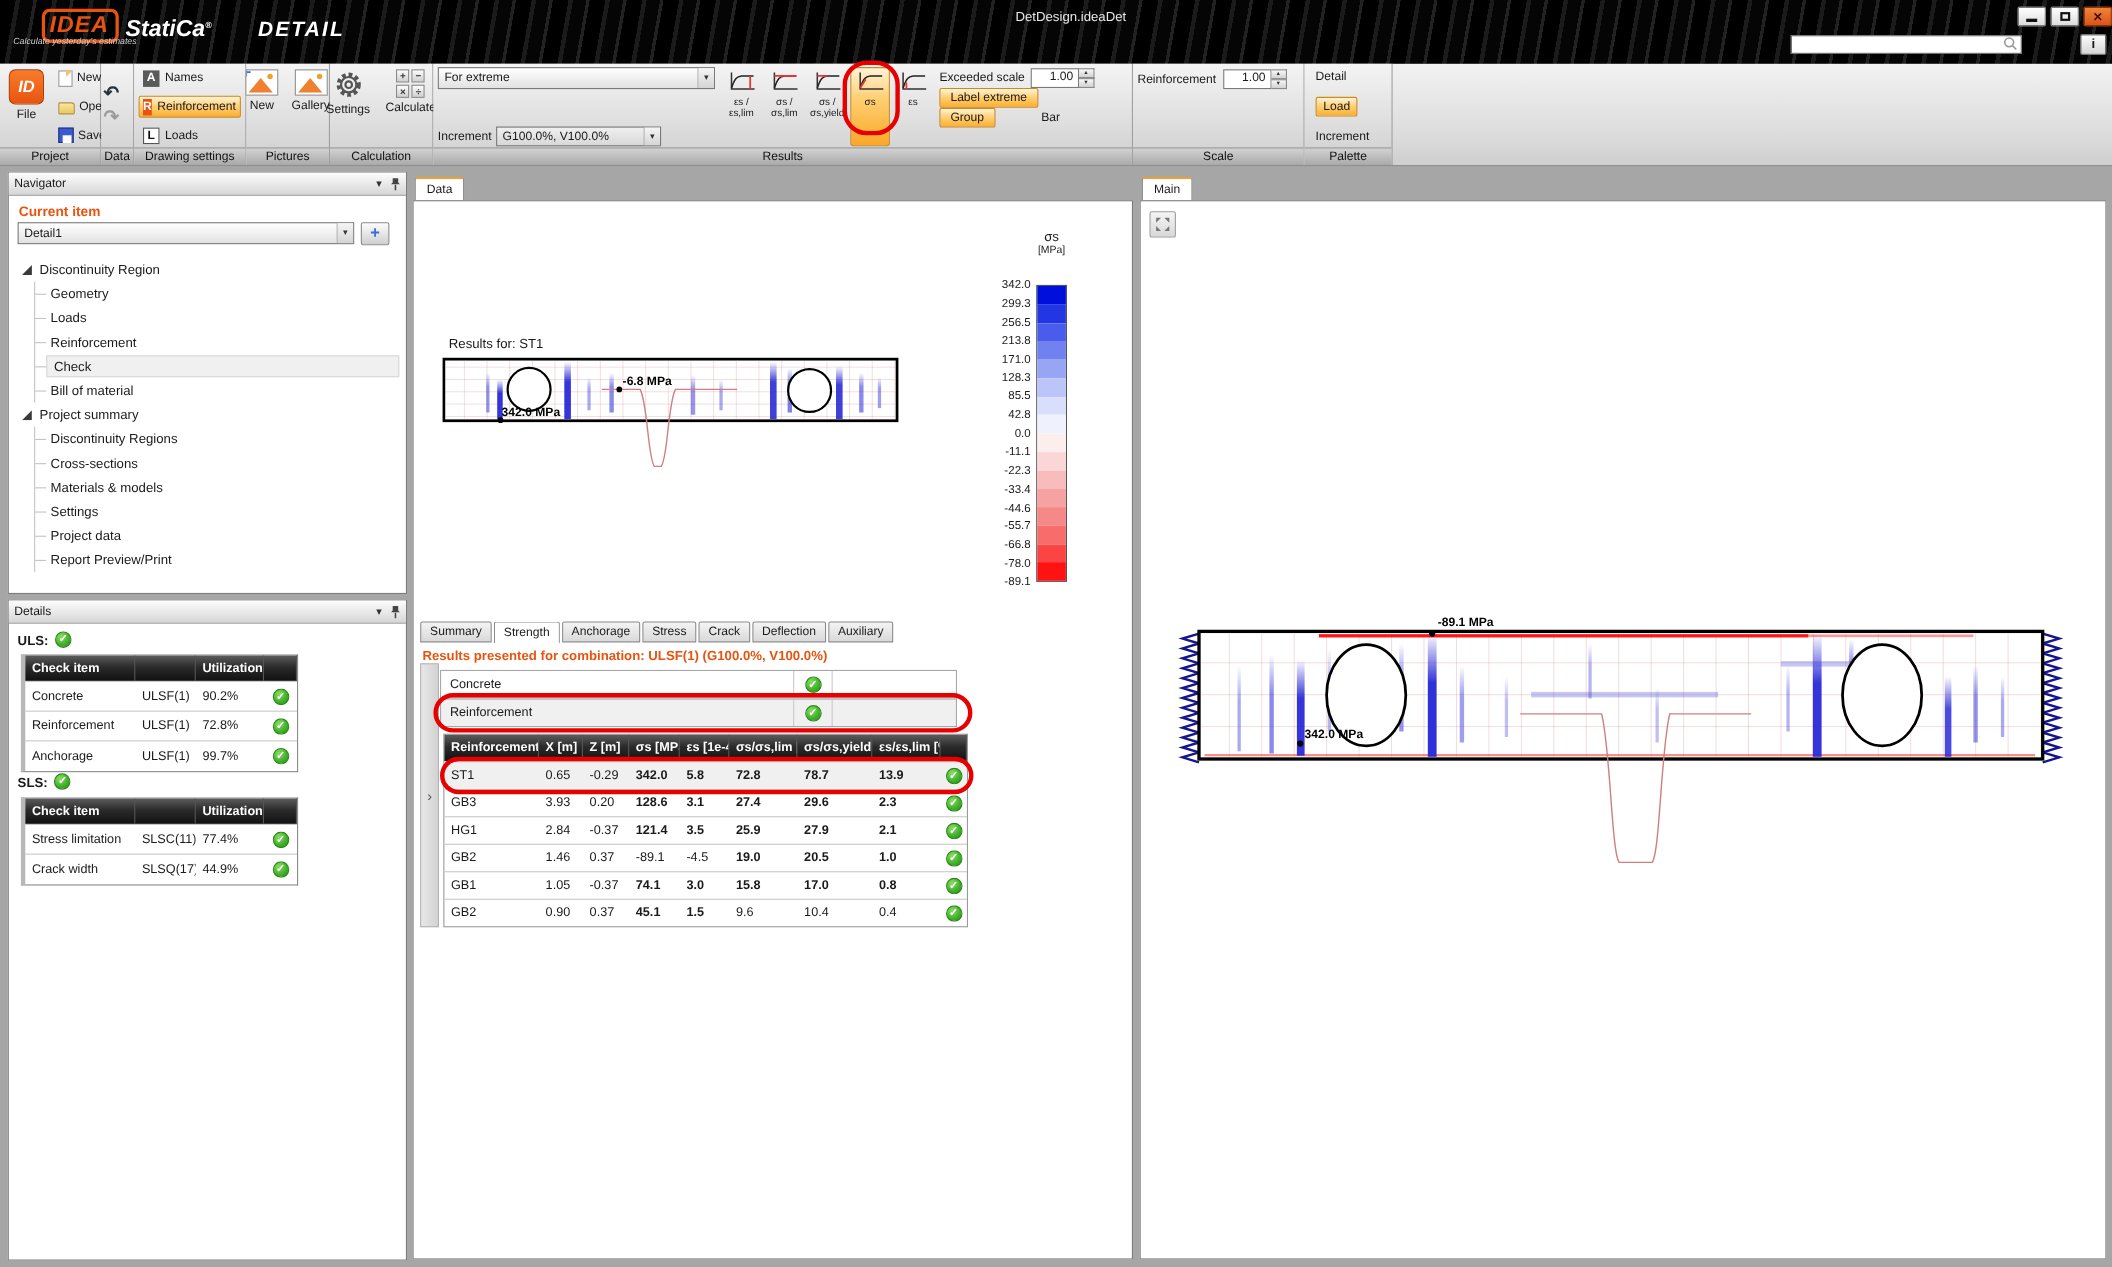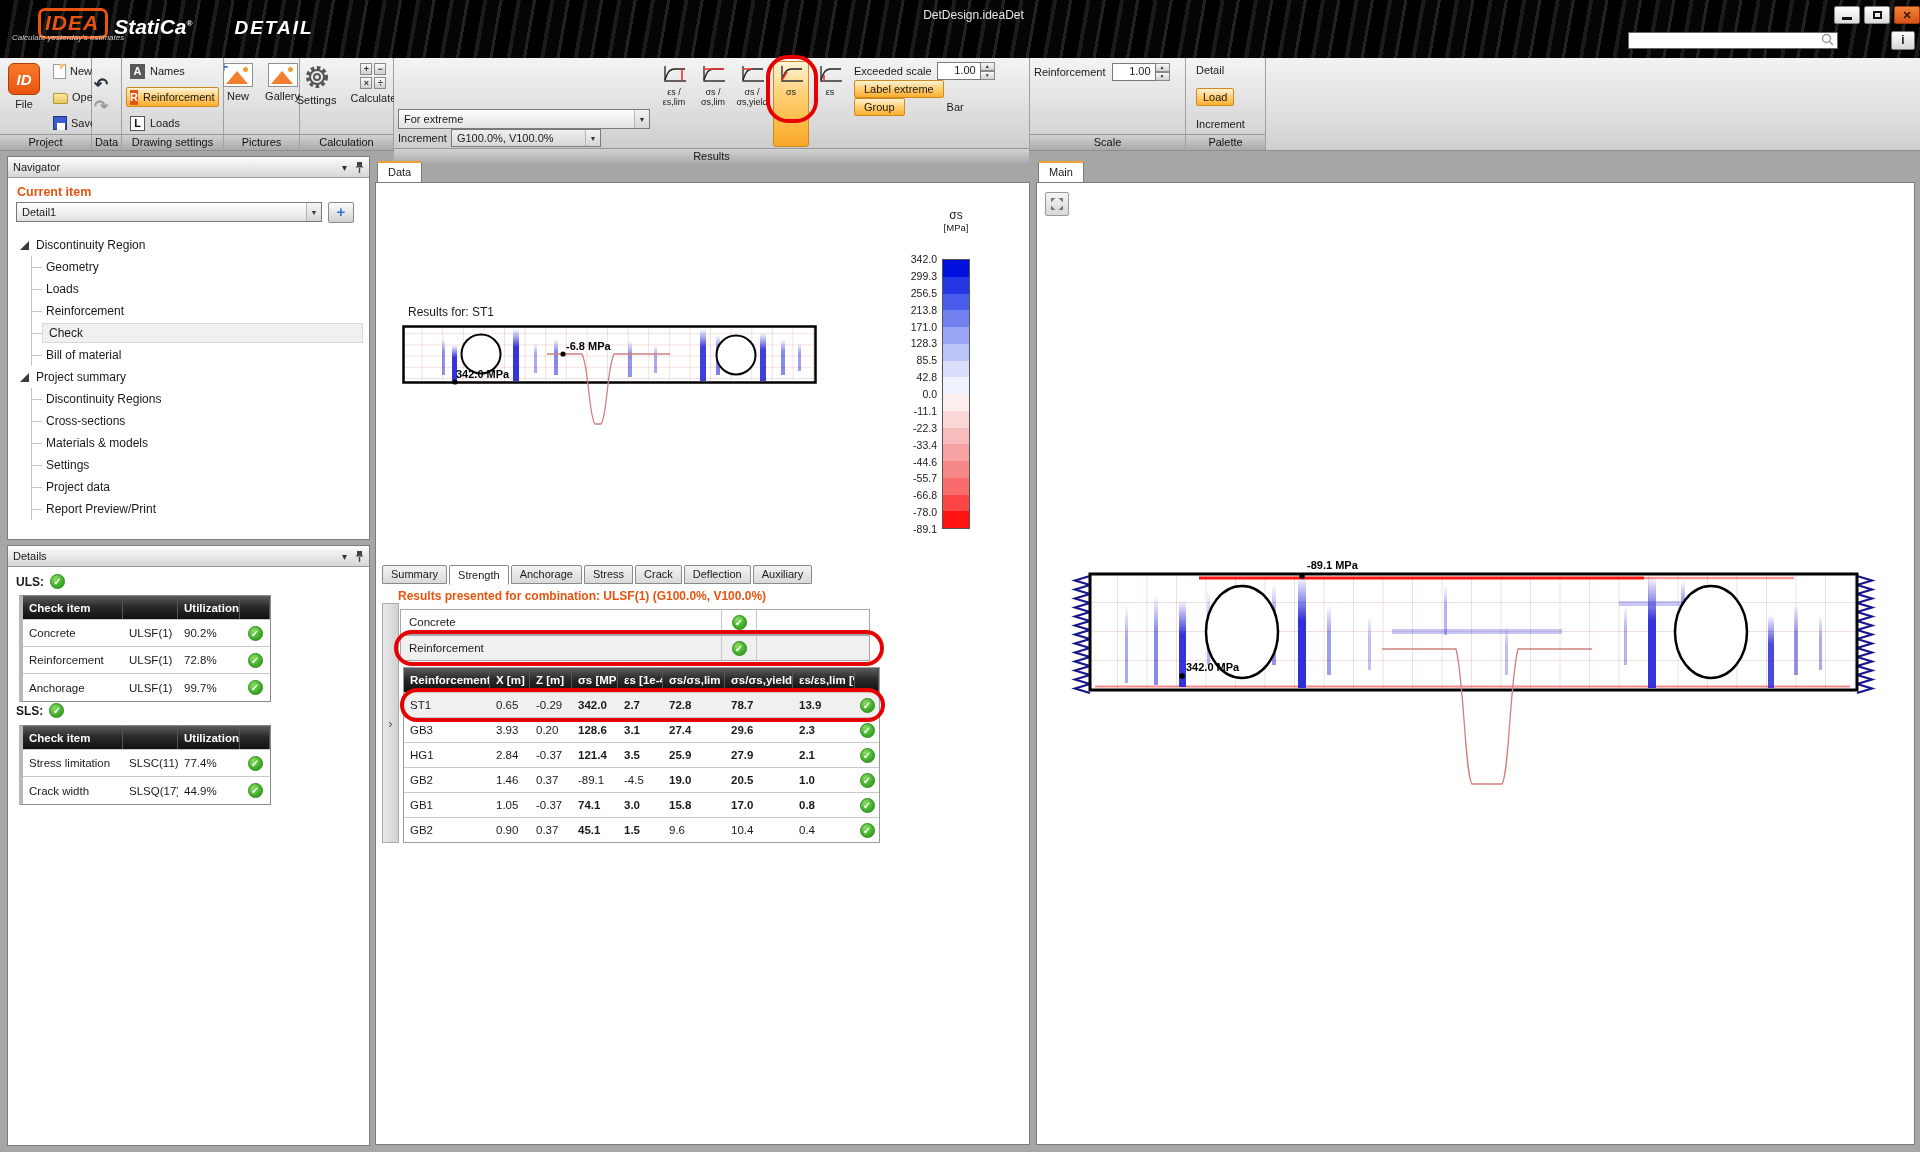--- a/index.html
+++ b/index.html
@@ -69,21 +69,21 @@
   .pic-ico .mnt { position:absolute; left:2px; bottom:2px; width:0; height:0;
     border-left:11px solid transparent; border-right:11px solid transparent; border-bottom:13px solid #f08030; }
   .pic-ico .sun { position:absolute; right:4px; top:3px; width:5px; height:5px; border-radius:50%; background:#f0a030; }
   .pic-plus { position:absolute; left:-5px; top:-6px; color:#3b6fd4; font-size:16px; font-weight:bold; z-index:2; }
 
   .calc-grid { width:26px; height:26px; display:grid; grid-template-columns:1fr 1fr; gap:2px; }
   .calc-grid span { background:linear-gradient(#fdfdfd,#cfcfcf); border:1px solid #8a8a8a; font-size:9px; font-weight:bold;
     display:flex; align-items:center; justify-content:center; color:#333; }
 
   .results-body { display:flex; gap:6px; }
-  .res-col1 { width:252px; display:flex; flex-direction:column; justify-content:space-between;margin-top:48px; }
+  .res-col1 { width:252px; display:flex; flex-direction:column; justify-content:space-between; }
   .combo { height:20px; background:linear-gradient(#ffffff,#e2e2e2); border:1px solid #7a7a7a; display:flex; align-items:center; }
   .combo .cval { flex:1; padding:0 5px; font-size:11px; white-space:nowrap; overflow:hidden; }
   .combo .carr { width:15px; height:100%; display:flex; align-items:center; justify-content:center;
     font-size:7px; color:#333; border-left:1px solid #b5b5b5; background:linear-gradient(#f5f5f5,#d5d5d5); }
   .inc-row { display:flex; align-items:center; gap:4px; }
   .inc-row .combo { flex:1; height:18px; background:linear-gradient(#efefef,#d8d8d8); }
   .res-icons { display:flex; gap:3px; }
   .res-ibtn { width:36px; display:flex; flex-direction:column; align-items:center; padding:2px 1px; border-radius:3px;
     border:1px solid transparent; position:relative; }
   .res-ibtn.on { background:linear-gradient(#fff3d6,#ffcf72 40%,#f9a828); border-color:#cd8a1e; }
@@ -674,21 +674,21 @@
     <div class="rtabs" style="left:6px; top:382px;">
       <div class="rtab">Summary</div>
       <div class="rtab on">Strength</div>
       <div class="rtab">Anchorage</div>
       <div class="rtab">Stress</div>
       <div class="rtab">Crack</div>
       <div class="rtab">Deflection</div>
       <div class="rtab">Auxiliary</div>
     </div>
 
-    <div class="comb-text" style="left:22px; top:406px;">Results presented for combination: ULSF(1) (G100.0%, V100.0%)</div>
+    <div class="comb-text" style="left:8px; top:406px;">Results presented for combination: ULSF(1) (G100.0%, V100.0%)</div>
 
     <div class="secrow" style="left:24px; top:426px; width:470px;">
       <span class="sname">Concrete</span>
       <span class="scheck">
           <span class="gcheck">✓</span>
         </span>
       <span class="srest"></span>
     </div>
     <div class="secrow hl" style="left:24px; top:452px; width:470px;">
       <span class="sname">Reinforcement</span>
@@ -716,21 +716,21 @@
         <div class="rc cl2">σs/σs,yield [%]</div>
         <div class="rc cl3">εs/εs,lim [%]</div>
         <div class="rc cchk"></div>
       </div>
 
       <div class="rt-row sel" style="position:relative;">
         <div class="rc name">ST1</div>
         <div class="rc cx">0.65</div>
         <div class="rc cz">-0.29</div>
         <div class="rc css b">342.0</div>
-        <div class="rc ces b">2.7</div>
+        <div class="rc ces b">5.8</div>
         <div class="rc cl1 b">72.8</div>
         <div class="rc cl2 b">78.7</div>
         <div class="rc cl3 b">13.9</div>
         <div class="rc cchk">
             <span class="gcheck">✓</span>
           </div>
         <div class="red-ring" style="left:-4px; top:-5px; right:-6px; bottom:-5px; border-radius:17px;"></div>
       </div>
       <div class="rt-row">
         <div class="rc name">GB3</div>

